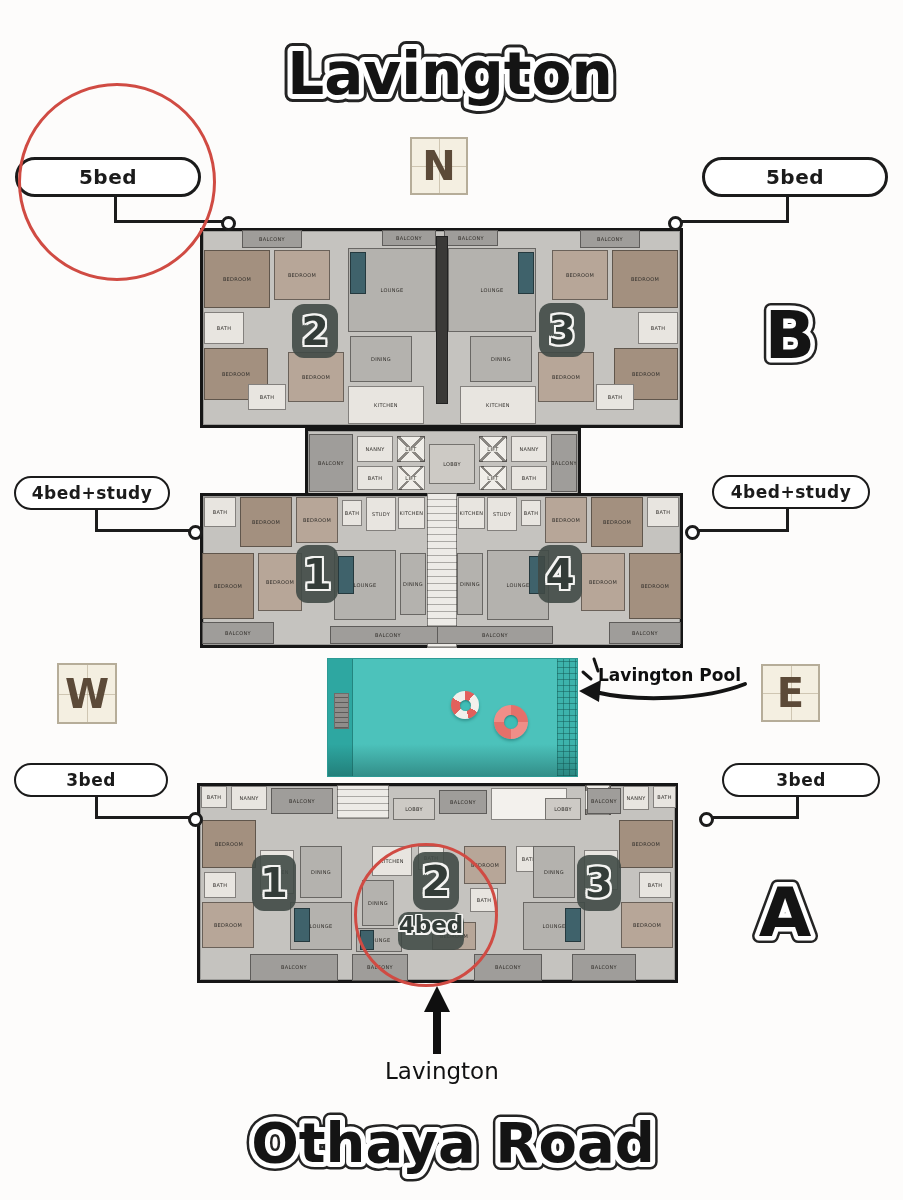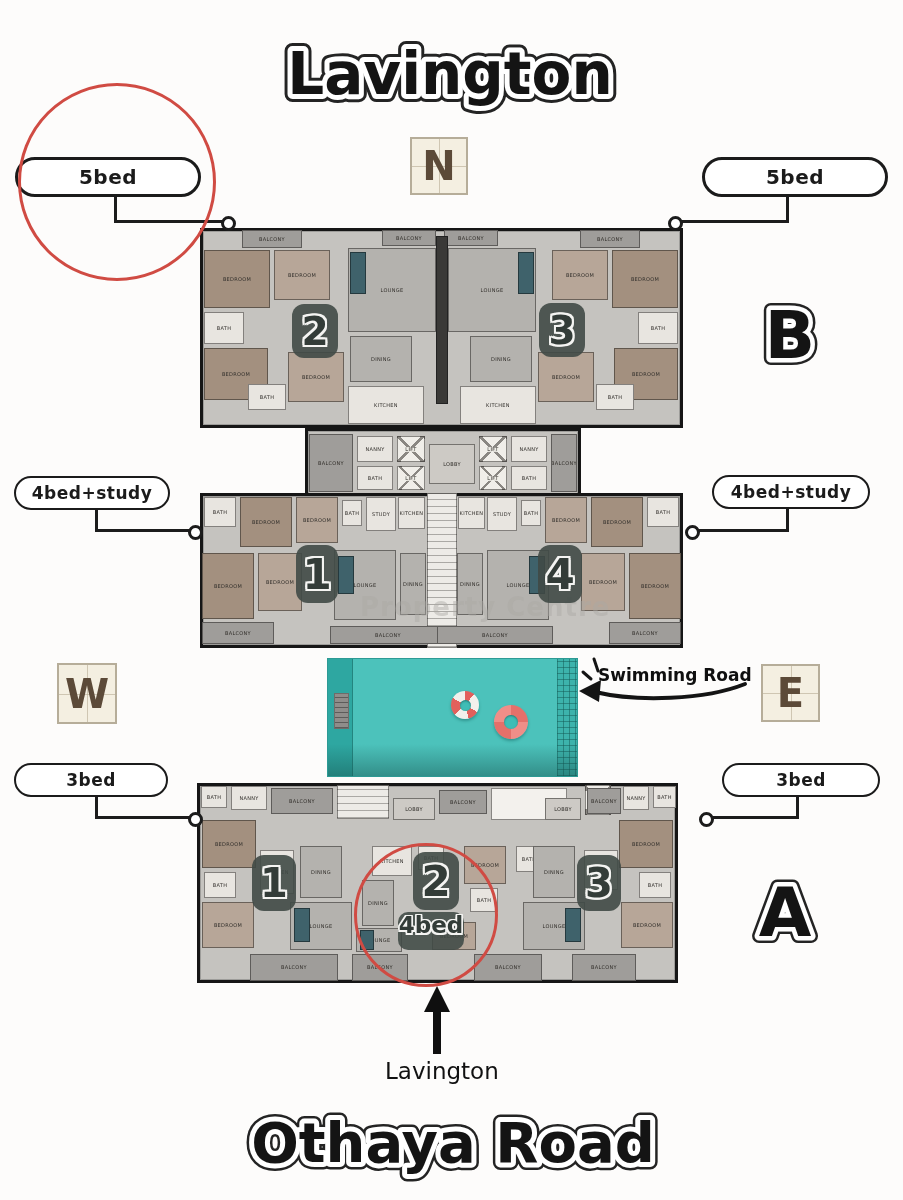--- a/index.html
+++ b/index.html
@@ -491,41 +491,38 @@
     <div class="pool-grid"></div>
     <div class="pool-shadow"></div>
   </div>
   <div class="abs float float1" style="left:451px;top:691px;width:28px;height:28px;">
     <div class="float-hole" style="width:11px;height:11px;"></div>
   </div>
   <div class="abs float float2" style="left:494px;top:705px;width:34px;height:34px;">
     <div class="float-hole" style="width:14px;height:14px;"></div>
   </div>
   <div class="abs pool-label" style="left:598px;top:665px;">
-    <span>Swimming Road</span>
+    <span>Lavington Pool</span>
   </div>
   <svg class="abs" style="left:575px;top:650px;" width="200" height="60" viewBox="0 0 200 60">
     <path d="M 170 34 C 130 50 62 52 20 42" fill="none" stroke="#141414" stroke-width="4" stroke-linecap="round"></path>
     <polygon points="4,41 26,30 24,52" fill="#141414"></polygon>
     <path d="M 8 22 L 16 29 M 19 9 L 23 21" fill="none" stroke="#141414" stroke-width="3" stroke-linecap="round"></path>
   </svg>
 
   <div class="abs tag-badge" style="left:398px;top:912px;width:66px;height:38px;">
     <span>4bed</span>
   </div>
 
   <div class="abs entrance-head" style="left:424px;top:986px;"></div>
   <div class="abs entrance-shaft" style="left:433px;top:1010px;width:8px;height:44px;"></div>
   <div class="abs entrance-label" style="left:385px;top:1058px;">
     <span>Lavington</span>
   </div>
 
-  <div class="abs watermark" style="left:360px;top:592px;">
-    <span>Property Centre</span>
-  </div>
 
   <svg class="abs" style="left:238px;top:1092px;" width="430" height="100" viewBox="0 0 430 100">
     <g>
       <text class="t-outer" x="215" y="70" font-size="56" text-anchor="middle" stroke-width="15">Othaya Road</text>
       <text class="t-white" x="215" y="70" font-size="56" text-anchor="middle" stroke-width="10">Othaya Road</text>
       <text class="t-fill" x="215" y="70" font-size="56" text-anchor="middle">Othaya Road</text>
     </g>
   </svg>
 
 </div>

